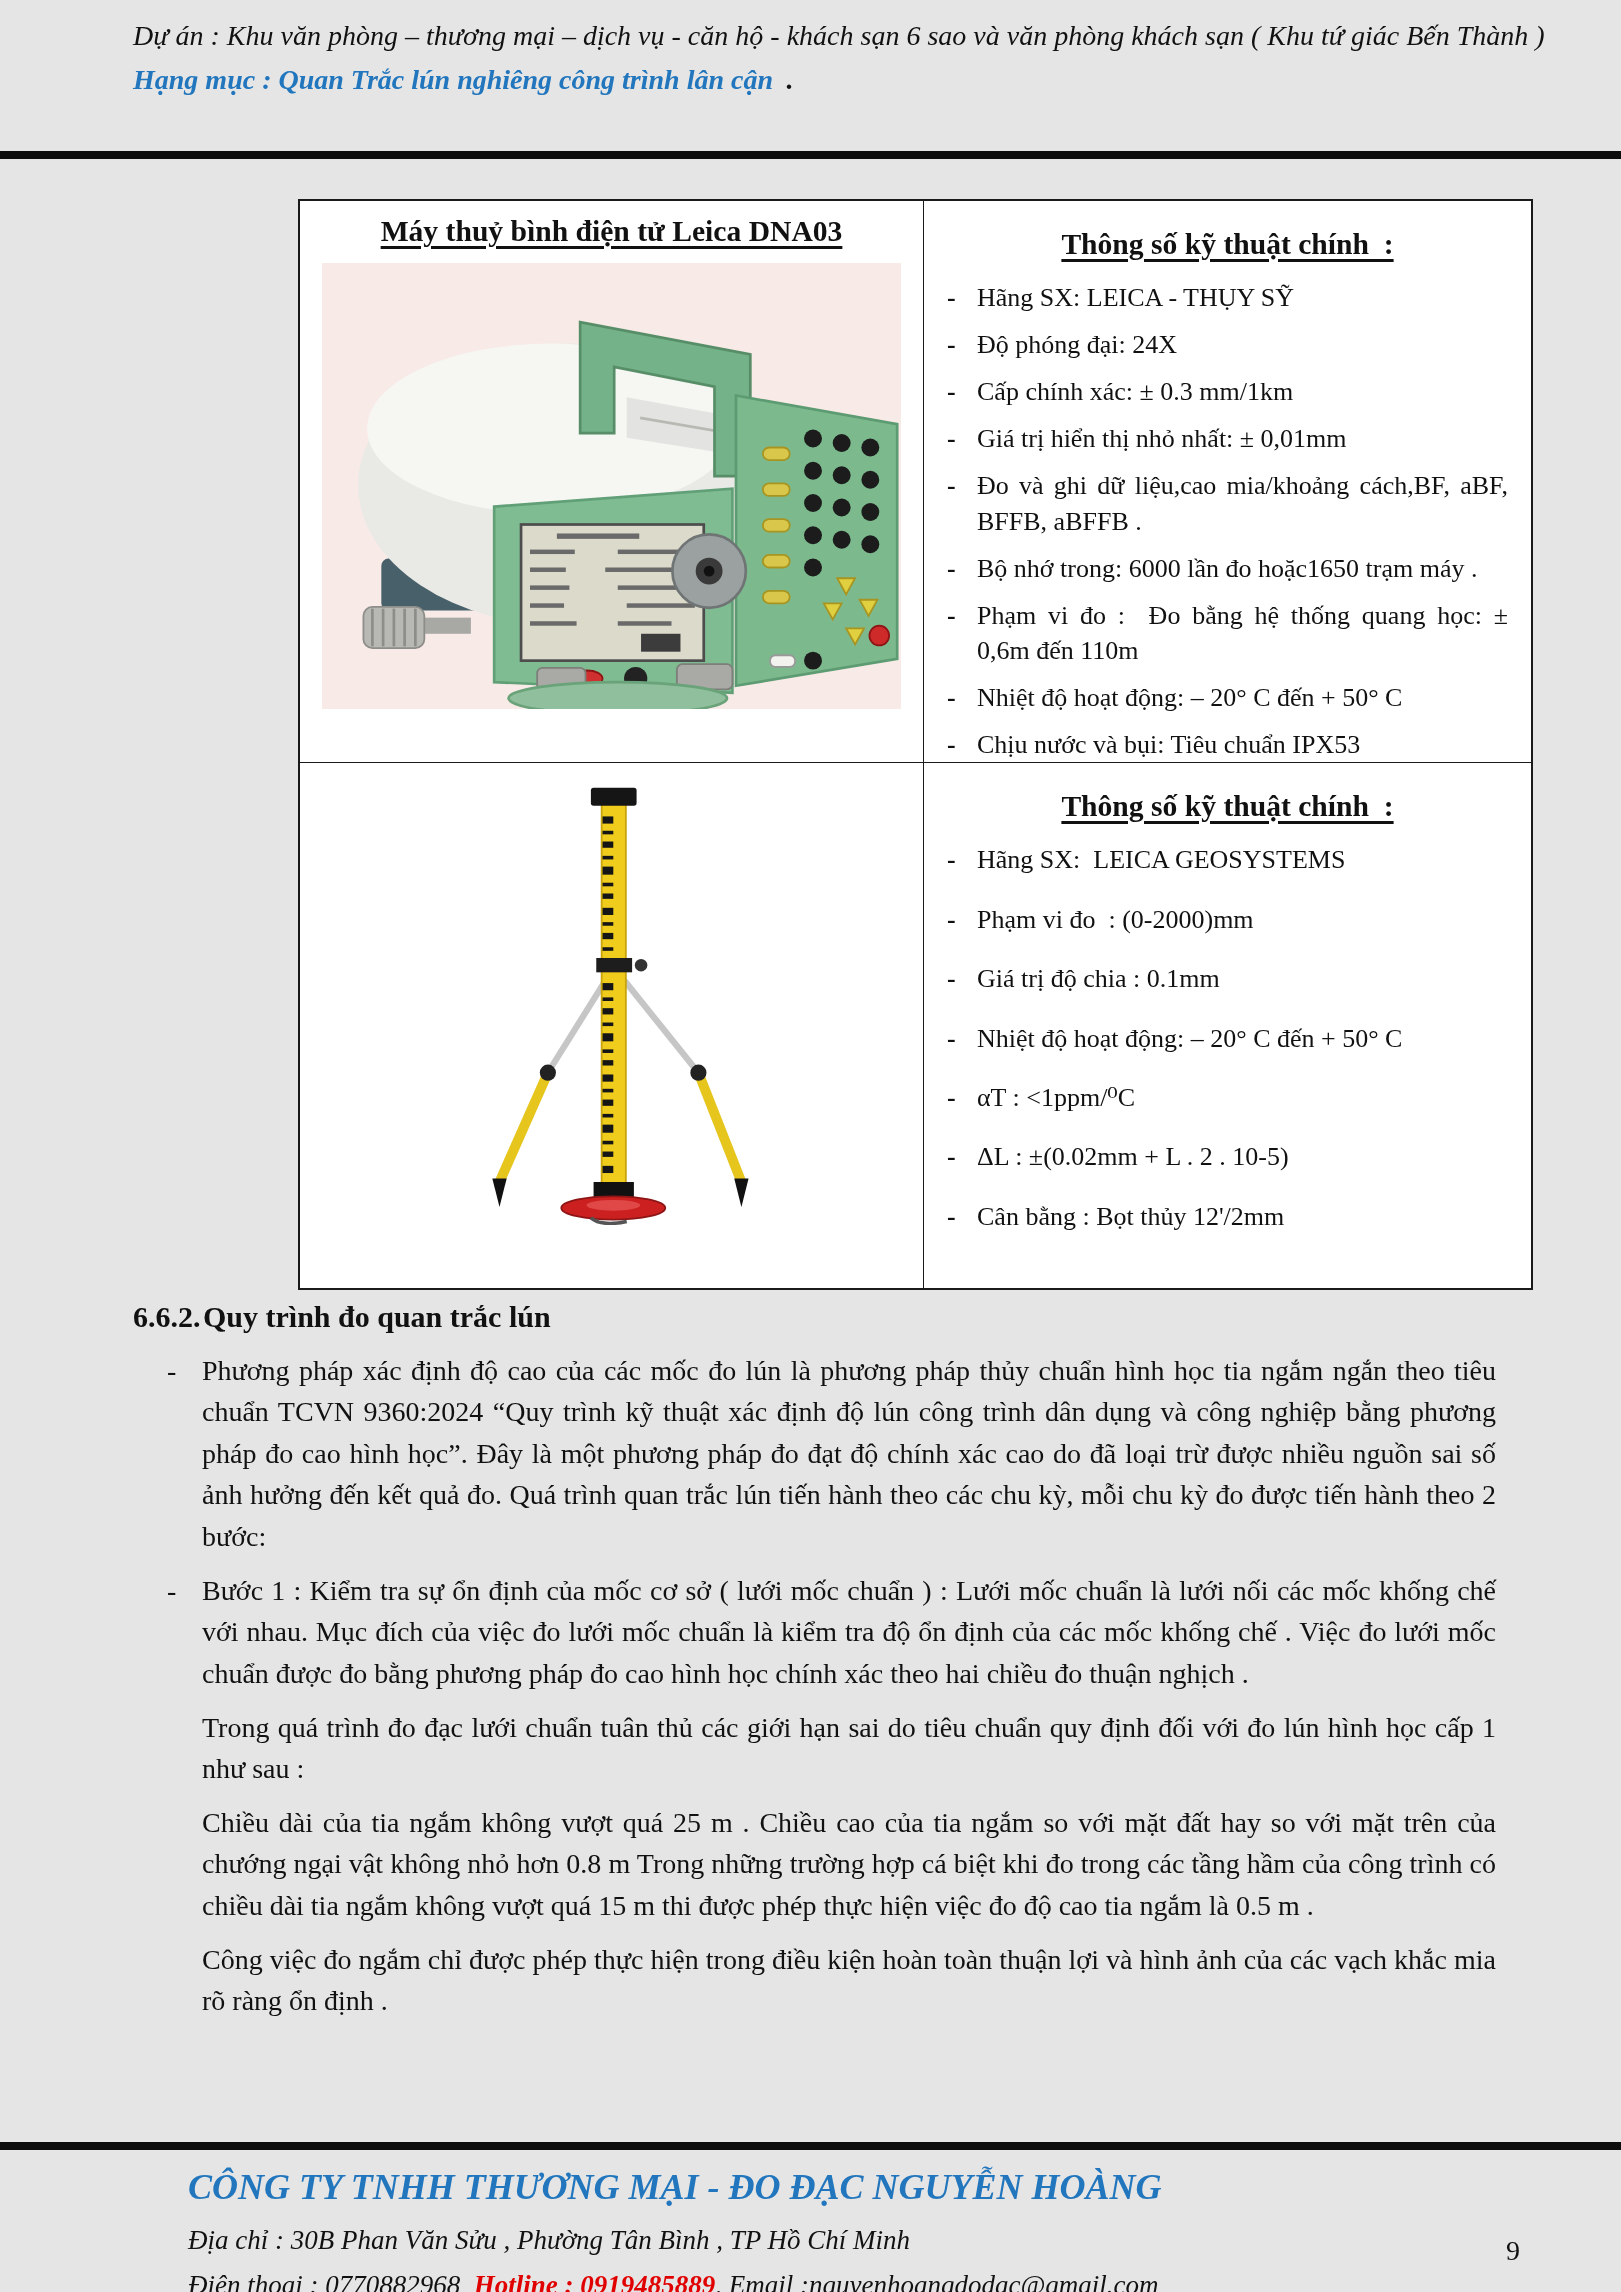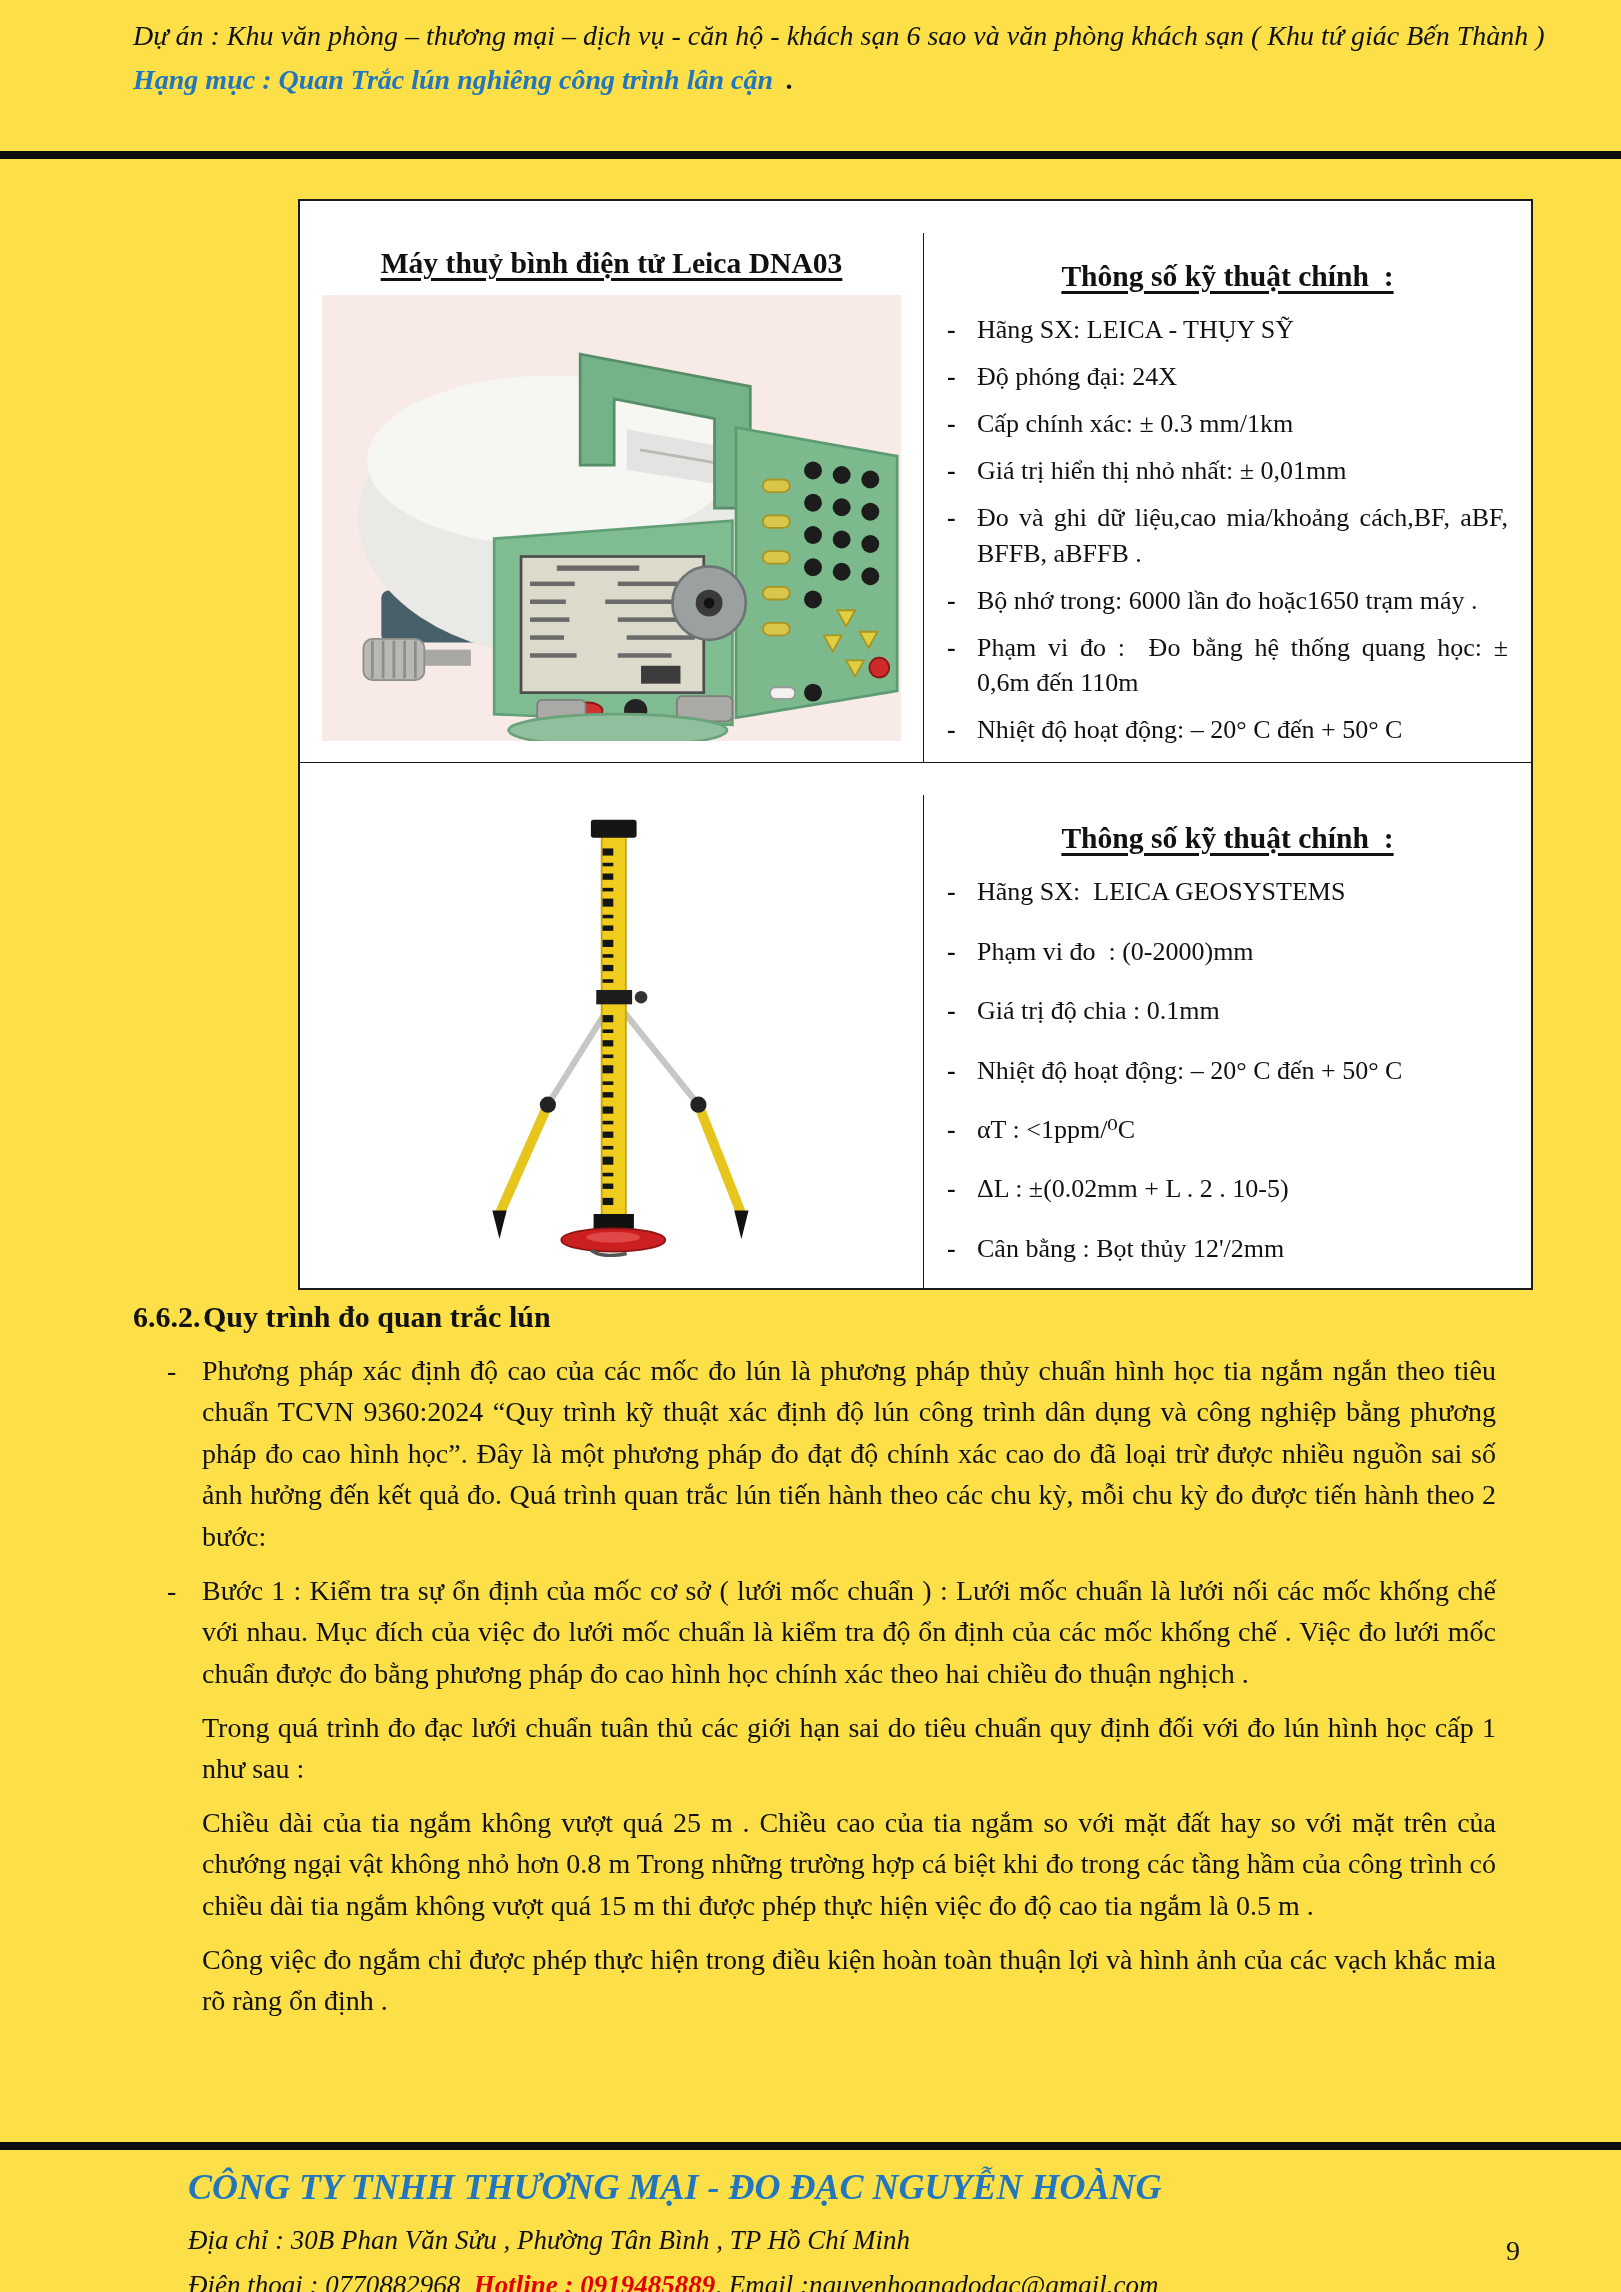--- a/index.html
+++ b/index.html
@@ -1,35 +1,35 @@
 <!DOCTYPE html>
 <html style="font-size:14.3px"><head>
 <meta charset="utf-8">
 <style>
   html,body{margin:0;padding:0;background:#888;}
   .page{
-    position:relative; width:1621px; height:2293px; background:#fde047;
+    position:relative; width:1621px; height:2293px; background:#e5e5e5;
     font-family:"Liberation Serif","DejaVu Serif",serif; color:#111; overflow:hidden;
   }
   
   .header-block{position:absolute; top:14.3px; left:133px; width:1415px;}
   .header-line{font-style:italic; font-size:28px; line-height:1.55; color:#111; white-space:nowrap;}
   .header-line.blue{color:#2176bd; font-weight:bold;}
   .header-line .black-period{color:#111; font-weight:bold; font-style:normal; margin-left:12.5px;}
   .rule{position:absolute; left:0; width:1621px; height:8px; background:#0d0d0d;}
   .rule-top{top:151px;}
   .rule-bottom{top:2142px;}
   
   .equip-table{
     position:absolute; left:298px; top:199px; width:1231px; height:1087px;
     border:2.7px solid #1a1a1a; display:grid;
     grid-template-columns:624px 1fr; grid-template-rows:562px 1fr;
     background:#fff;
   }
-  .cell{overflow:hidden;margin-top:32px;}
+  .cell{overflow:hidden;}
   .cell.c-left{border-right:1.8px solid #1a1a1a;}
   .cell.r-top{border-bottom:1.8px solid #1a1a1a;}
   .cell-title{
     text-align:center; font-weight:bold; font-size:29.6px; margin-top:14.3px;
     text-decoration:underline; text-decoration-thickness:2.7px; text-underline-offset:5.4px;
   }
   .photo-box{margin:14.3px auto 0; width:579px;}
   .photo-box svg{display:block;}
   .device-photo-bg{background:#f8eae7;}
   .spec-col{padding:12.5px 23px 0 23px;}

